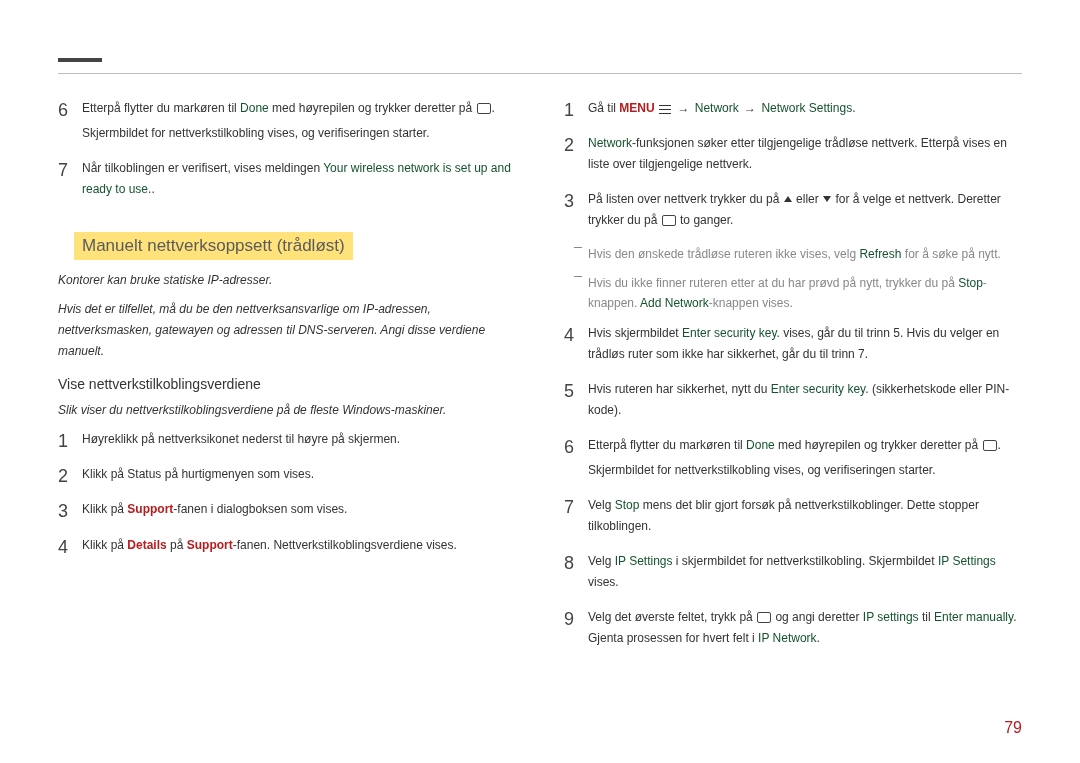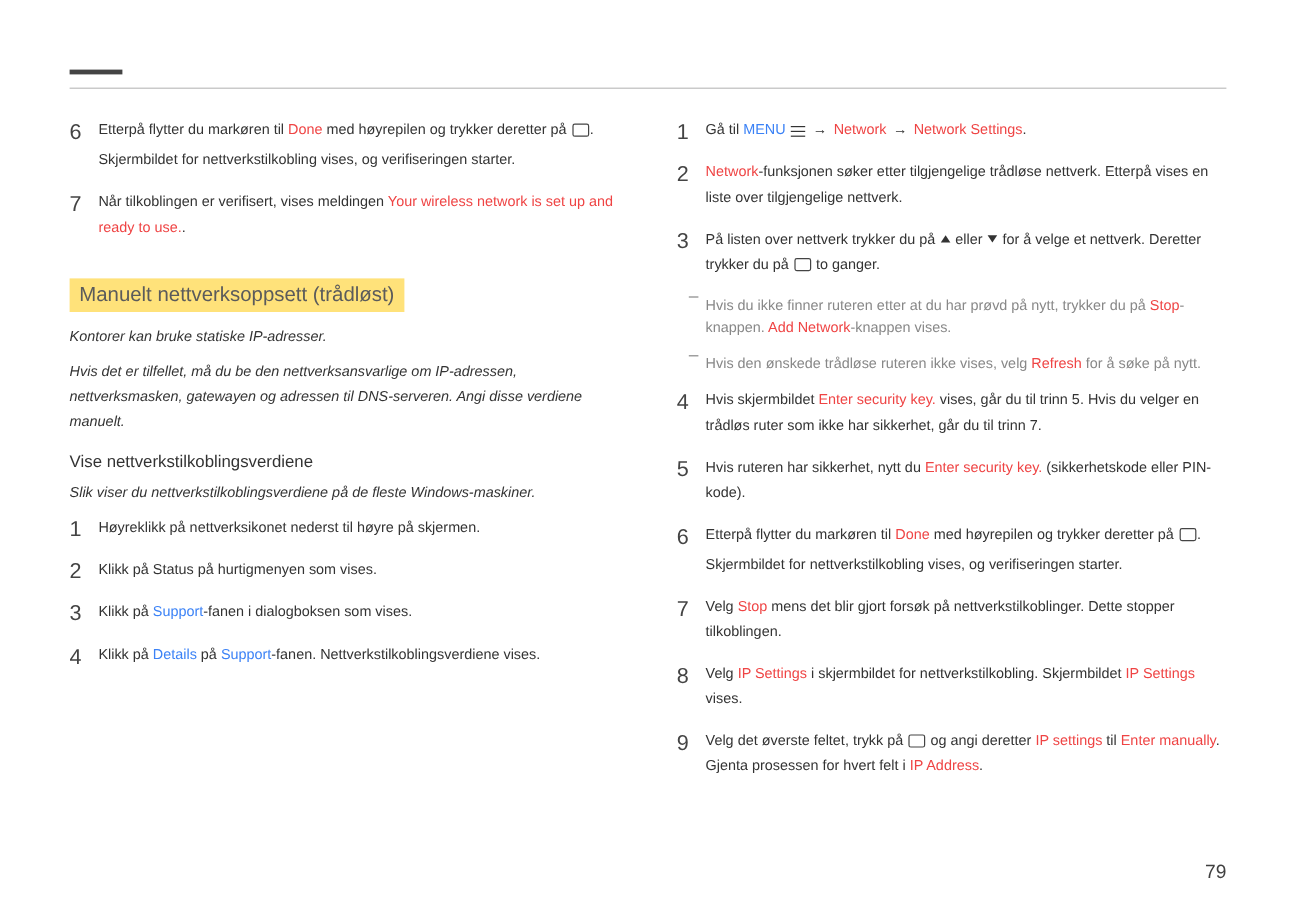--- a/index.html
+++ b/index.html
@@ -29,37 +29,37 @@
     height: 1px; background: #bdbdbd;
   }
   .content { margin-top: 40px; }
   .step { display: flex; margin-bottom: 10px; }
   .num {
     font-size: 18px; font-weight: 400; color: #444;
     width: 24px; flex-shrink: 0; line-height: 1.4;
   }
   .txt { font-size: 12px; line-height: 1.75; color: #333; flex: 1; }
   .txt p { margin-bottom: 4px; }
-  .hi { color: #ef4444; }
-  .bold { font-weight: 400; color: #3b82f6; }
+  .hi { color: #14532d; }
+  .bold { font-weight: 700; color: #b91c1c; }
   .note {
     font-size: 12px; color: #888; line-height: 1.6;
     padding-left: 24px; margin: 6px 0 10px 0; position: relative;
   }
   .note::before {
     content: ""; position: absolute; left: 10px; top: 2px;
     width: 8px; height: 1px; background: #888;
   }
   .section-title {
     display: inline-block;
     background: #ffe27a;
     color: #5b5b5b;
     font-size: 17px;
     padding: 4px 8px;
-    margin: 18px 0 10px 0;
+    margin: 18px 0 10px 16px;
   }
   .para { font-size: 12px; line-height: 1.75; color: #333; margin-bottom: 8px; font-style: italic; }
   .sub-title {
     font-size: 14px; color: #333; font-weight: 400;
     margin: 14px 0 8px 0;
   }
   .enter-icon {
     display: inline-block; vertical-align: -2px;
     width: 14px; height: 11px; border: 1px solid #444;
     border-radius: 2px; position: relative; margin: 0 1px;
@@ -74,21 +74,21 @@
   .menu-icon::before { top: 1px; box-shadow: 0 4px 0 #333; }
   .menu-icon::after { top: 9px; }
   .tri-up, .tri-down {
     display: inline-block; width: 0; height: 0; vertical-align: 1px; margin: 0 1px;
   }
   .tri-up { border-left: 4px solid transparent; border-right: 4px solid transparent; border-bottom: 6px solid #333; }
   .tri-down { border-left: 4px solid transparent; border-right: 4px solid transparent; border-top: 6px solid #333; }
   .arrow { margin: 0 2px; }
   .page-num {
     position: absolute; right: 58px; bottom: 26px;
-    font-size: 16px; color: #404040;
+    font-size: 16px; color: #b91c1c;
   }
 </style>
 </head>
 <body>
 
 <div class="topmark"></div>
 <div class="divider"></div>
 
 <div class="page">
   <div class="col content" id="left-col"><div class="step">
@@ -135,22 +135,22 @@
         <div class="txt">
           <p><span class="hi">Network</span><span>-funksjonen søker etter tilgjengelige trådløse nettverk. Etterpå vises en liste over tilgjengelige nettverk.</span></p>
         </div>
       </div>
       <div class="step">
         <div class="num">3</div>
         <div class="txt">
           <p><span>På listen over nettverk trykker du på </span><span class="tri-up"></span><span> eller </span><span class="tri-down"></span><span> for å velge et nettverk. Deretter trykker du på </span><span class="enter-icon"></span><span> to ganger.</span></p>
         </div>
       </div>
+      <div class="note"><span>Hvis den ønskede trådløse ruteren ikke vises, velg </span><span class="hi">Refresh</span><span> for å søke på nytt.</span></div>
       <div class="note"><span>Hvis du ikke finner ruteren etter at du har prøvd på nytt, trykker du på </span><span class="hi">Stop</span><span>-knappen. </span><span class="hi">Add Network</span><span>-knappen vises.</span></div>
-      <div class="note"><span>Hvis den ønskede trådløse ruteren ikke vises, velg </span><span class="hi">Refresh</span><span> for å søke på nytt.</span></div>
       <div class="step">
         <div class="num">4</div>
         <div class="txt">
           <p><span>Hvis skjermbildet </span><span class="hi">Enter security key.</span><span> vises, går du til trinn 5. Hvis du velger en trådløs ruter som ikke har sikkerhet, går du til trinn 7.</span></p>
         </div>
       </div>
       <div class="step">
         <div class="num">5</div>
         <div class="txt">
           <p><span>Hvis ruteren har sikkerhet, nytt du </span><span class="hi">Enter security key.</span><span> (sikkerhetskode eller PIN-kode).</span></p>
@@ -171,19 +171,19 @@
       </div>
       <div class="step">
         <div class="num">8</div>
         <div class="txt">
           <p><span>Velg </span><span class="hi">IP Settings</span><span> i skjermbildet for nettverkstilkobling. Skjermbildet </span><span class="hi">IP Settings</span><span> vises.</span></p>
         </div>
       </div>
       <div class="step">
         <div class="num">9</div>
         <div class="txt">
-          <p><span>Velg det øverste feltet, trykk på </span><span class="enter-icon"></span><span> og angi deretter </span><span class="hi">IP settings</span><span> til </span><span class="hi">Enter manually</span><span>. Gjenta prosessen for hvert felt i </span><span class="hi">IP Address</span><span>.</span></p>
+          <p><span>Velg det øverste feltet, trykk på </span><span class="enter-icon"></span><span> og angi deretter </span><span class="hi">IP settings</span><span> til </span><span class="hi">Enter manually</span><span>. Gjenta prosessen for hvert felt i </span><span class="hi">IP Network</span><span>.</span></p>
         </div>
       </div>
     </div>
 </div>
 
 <div class="page-num">79</div>
 
 </body></html>

